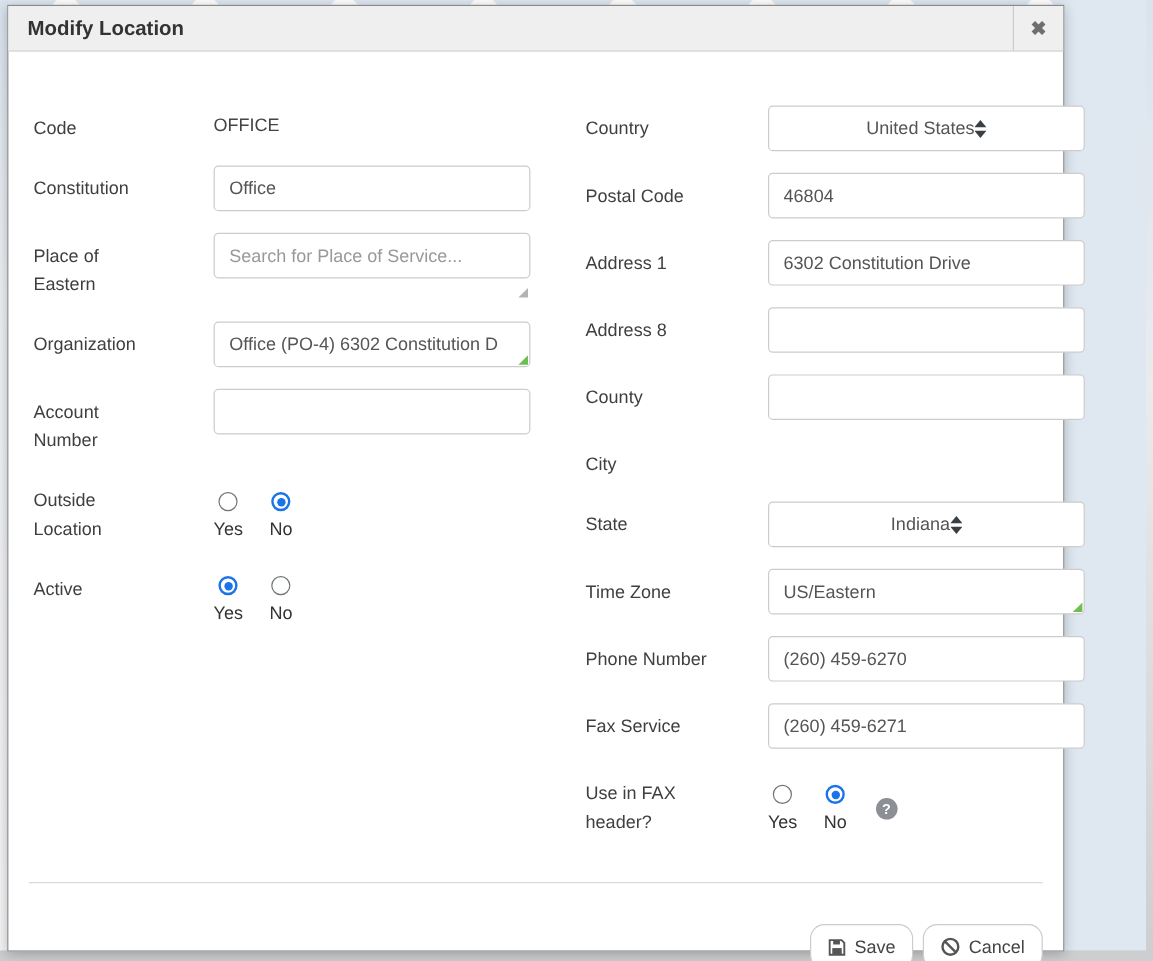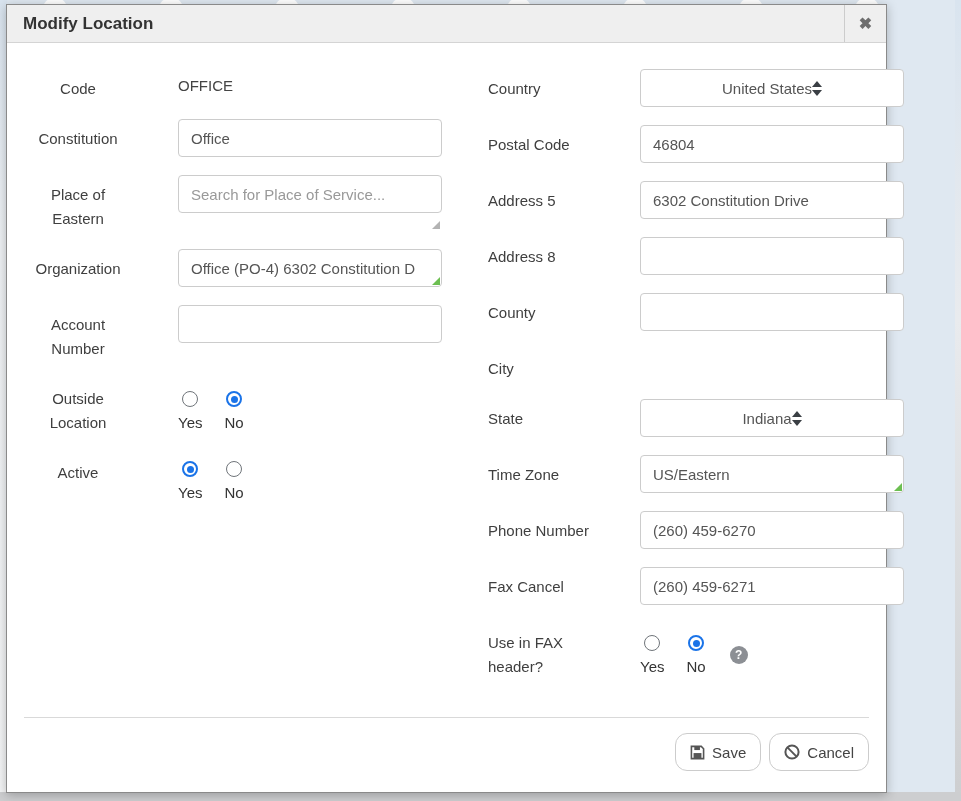--- a/index.html
+++ b/index.html
@@ -23,21 +23,21 @@
     background:#cdced0;
   }
   .backdrop-left  { position:absolute; left:0; top:0; width:7px; height:801px; background:linear-gradient(180deg,#d9e4ef 0%, #eef1f4 30%, #f4f5f6 100%); }
   .backdrop-right { position:absolute; right:0; top:0; width:6px; height:801px; background:linear-gradient(180deg,#d9e4ef 0%, #e9ebee 40%, #cdced0 100%); }
 
   .modal {
     position:absolute; left:6px; top:4px; width:881px; height:789px;
     background:#ffffff;
     border:1px solid #8a8a8a;
     box-shadow:0 2px 10px rgba(0,0,0,.25);
-    display:flex; flex-direction:column;
+    display:flex; flex-direction:column;gap:19px;
   }
   .modal-header {
     height:38px; flex:0 0 38px;
     background:#efefef;
     border-bottom:1px solid #d4d4d4;
     display:flex; align-items:center;
   }
   .modal-title {
     padding-left:16px;
     font-size:17px; font-weight:bold; color:#333333;
@@ -57,21 +57,21 @@
     display:flex;
   }
   .col-left  { width:414px; margin-right:46px; }
   .col-right { width:416px; }
 
   .row { display:flex; margin-bottom:18px; }
   .lbl {
     font-size:15px; color:#3f3f3f;
     padding-top:8px; line-height:24px;
   }
-  .col-left  .lbl { width:150px; padding-right:50px;text-align:center; }
+  .col-left  .lbl { width:150px; padding-right:50px; }
   .col-right .lbl { width:152px; padding-right:34px; }
   .ctl { position:relative; width:264px; }
 
   .static-val {
     font-size:15px; color:#444444; padding-top:5px; line-height:24px;
   }
 
   .inp {
     width:264px; height:38px;
     border:1px solid #cccccc; border-radius:4px;
@@ -254,21 +254,21 @@
       </div>
 
       <div class="row">
         <div class="lbl">Postal Code</div>
         <div class="ctl">
           <input class="inp" type="text" value="46804" style="">
         </div>
       </div>
 
       <div class="row">
-        <div class="lbl">Address 5</div>
+        <div class="lbl">Address 1</div>
         <div class="ctl">
           <input class="inp" type="text" value="6302 Constitution Drive" style="">
         </div>
       </div>
 
       <div class="row">
         <div class="lbl">Address 8</div>
         <div class="ctl">
           <input class="inp" type="text" value="" style="">
         </div>
@@ -307,21 +307,21 @@
       </div>
 
       <div class="row">
         <div class="lbl">Phone Number</div>
         <div class="ctl">
           <input class="inp" type="text" value="(260) 459-6270" style="">
         </div>
       </div>
 
       <div class="row">
-        <div class="lbl">Fax Cancel</div>
+        <div class="lbl">Fax Service</div>
         <div class="ctl">
           <input class="inp" type="text" value="(260) 459-6271" style="">
         </div>
       </div>
 
       <div class="row">
         <div class="lbl">Use in FAX header?</div>
         <div class="ctl radio-group">
           <span class="radio-opt">
             <span class="radio"></span>

